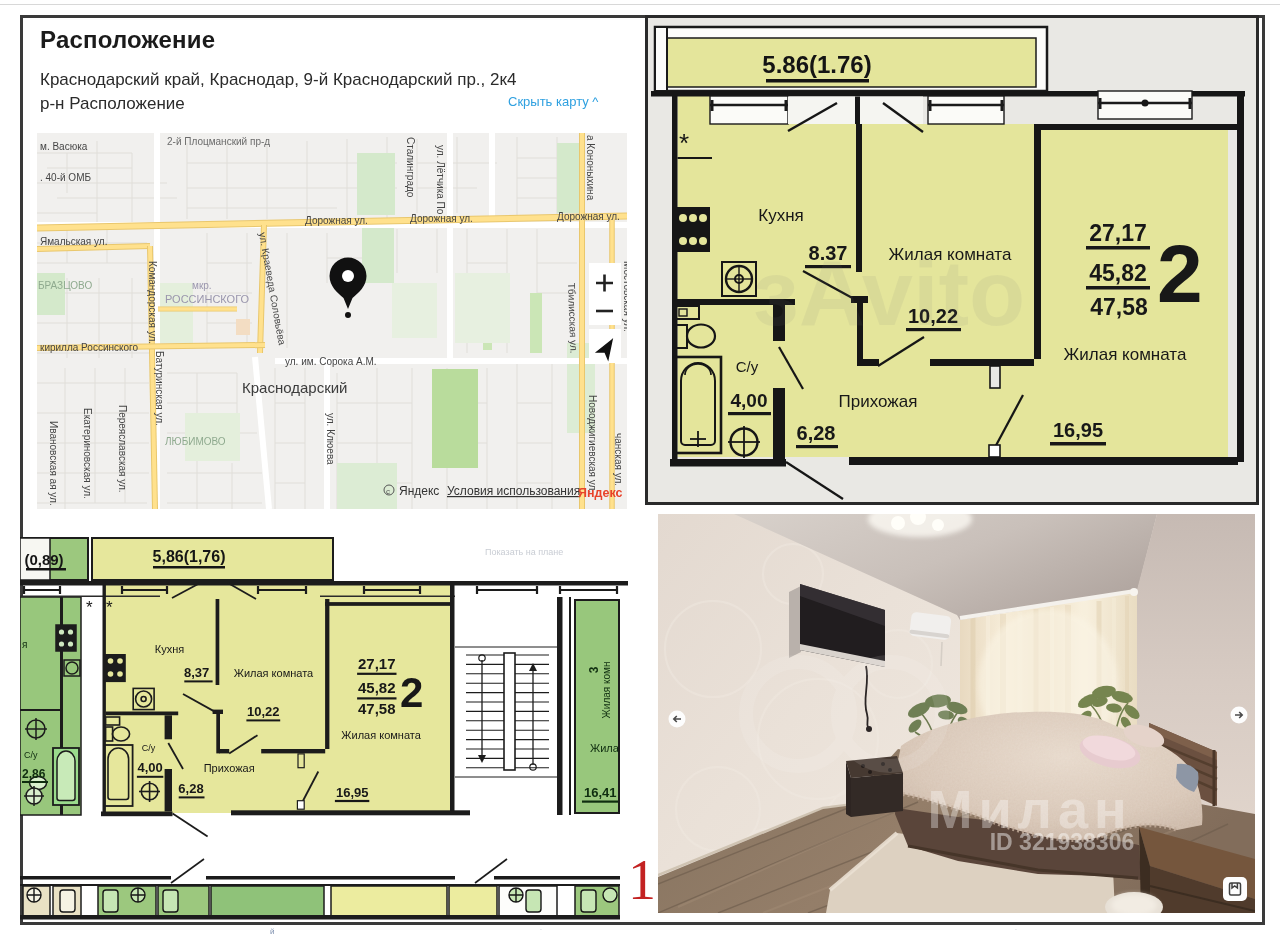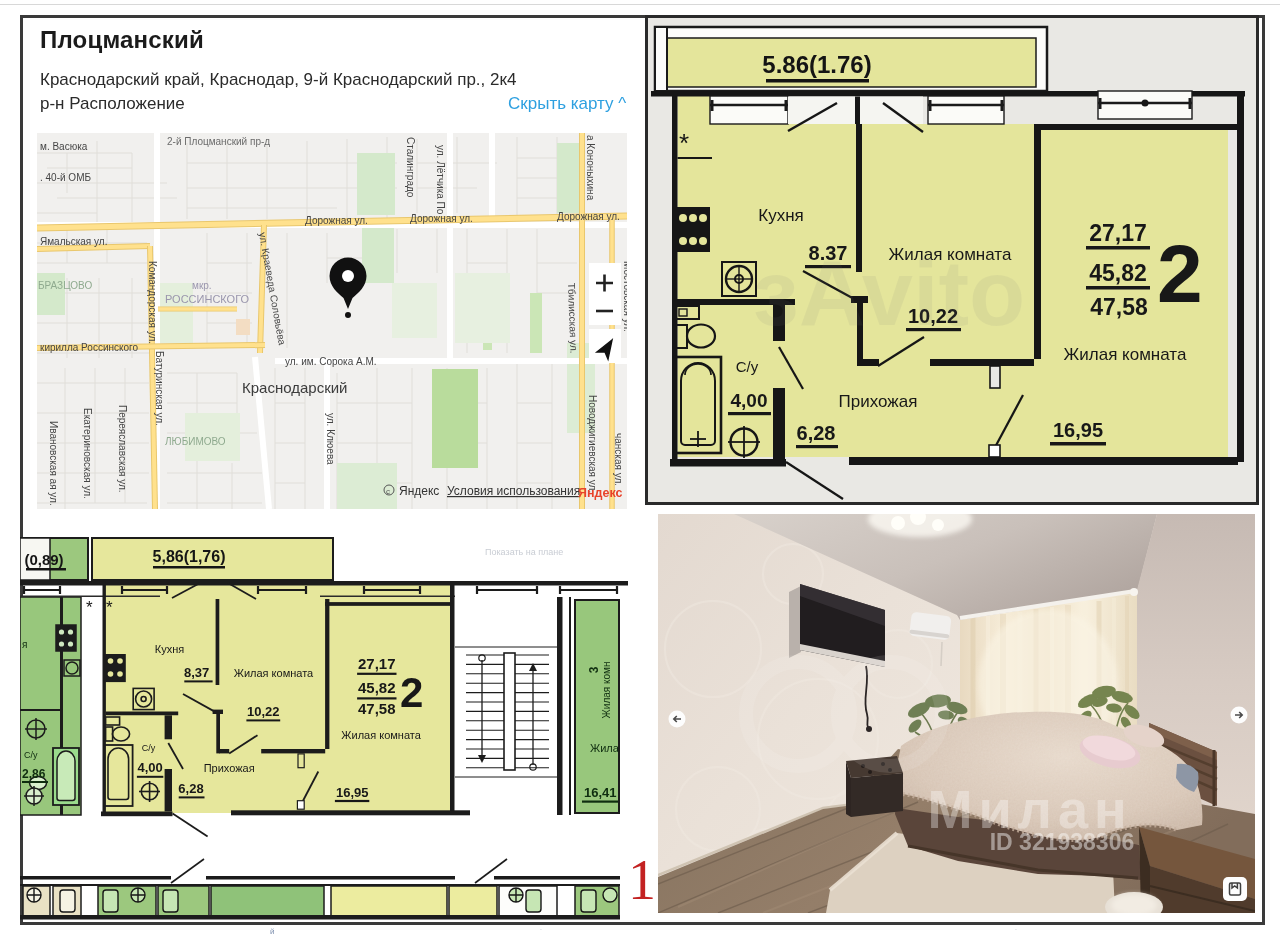--- a/index.html
+++ b/index.html
@@ -4,27 +4,27 @@
 html,body{margin:0;padding:0;}
 body{width:1280px;height:935px;position:relative;background:#fff;font-family:"Liberation Sans",sans-serif;overflow:hidden;}
 .abs{position:absolute;}
 </style></head>
 <body>
 
 <div class="abs" style="left:0;top:4px;width:1280px;height:1px;background:#d8d8d8;"></div>
 
 <div class="abs" style="left:20px;top:15px;width:1245px;height:910px;border:3px solid #3a3a3a;box-sizing:border-box;background:#fff;"></div>
 
-<div class="abs" style="left:40px;top:26px;font-size:24px;font-weight:bold;color:#1b1b1b;letter-spacing:0.2px;">Плоцманский</div>
+<div class="abs" style="left:40px;top:26px;font-size:24px;font-weight:bold;color:#1b1b1b;letter-spacing:0.2px;">Расположение</div>
 
 <div class="abs" style="left:40px;top:70px;font-size:17px;color:#2b2b2b;">Краснодарский край, Краснодар, 9-й Краснодарский пр., 2к4</div>
 
 <div class="abs" style="left:40px;top:94px;font-size:17px;color:#2b2b2b;">р-н Расположение</div>
 
-<div class="abs" style="left:508px;top:94px;font-size:17px;color:#2ea0e0;">Скрыть карту ^</div>
+<div class="abs" style="left:508px;top:94px;font-size:13px;color:#2ea0e0;">Скрыть карту ^</div>
 
 <div class="abs" style="left:37px;top:133px;width:590px;height:376px;background:#f1f0ee;overflow:hidden;" id="map">
 <svg width="590" height="376" xmlns="http://www.w3.org/2000/svg" style="position:absolute;left:0;top:0">
 
 <g stroke="#e0ded9" stroke-width="1" fill="none">
 <path d="M0 20 H95 M10 35 H95 M0 50 H130 M20 65 H140 M0 80 H60 M95 20 V90 M60 8 V90 M30 20 V60"></path>
 <path d="M150 10 V86 M190 8 V86 M230 12 V86 M270 8 V86 M310 6 V86 M350 4 V86 M150 30 H360 M150 55 H360 M150 75 H300"></path>
 <path d="M380 6 V80 M420 4 V80 M380 30 H460 M380 55 H440"></path>
 <path d="M480 4 V84 M520 4 V84 M480 25 H545 M480 45 H545 M480 65 H545"></path>
 <path d="M0 110 H110 M0 130 H110 M30 96 V130 M70 96 V130"></path>

